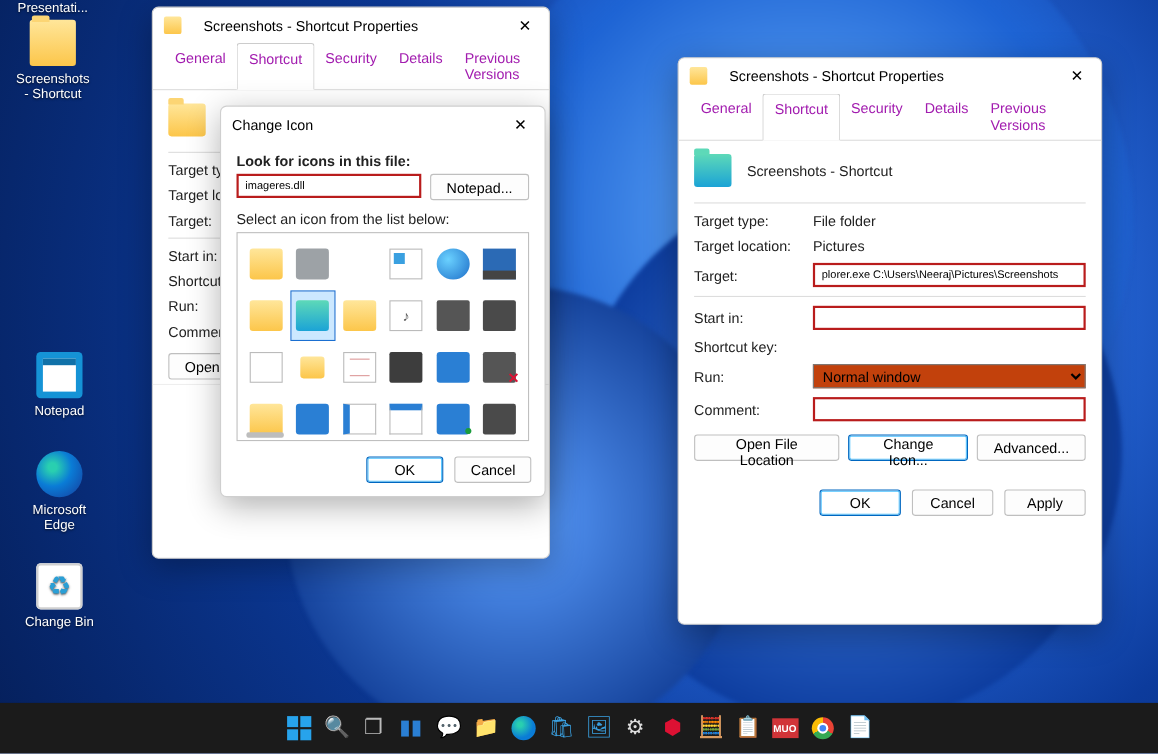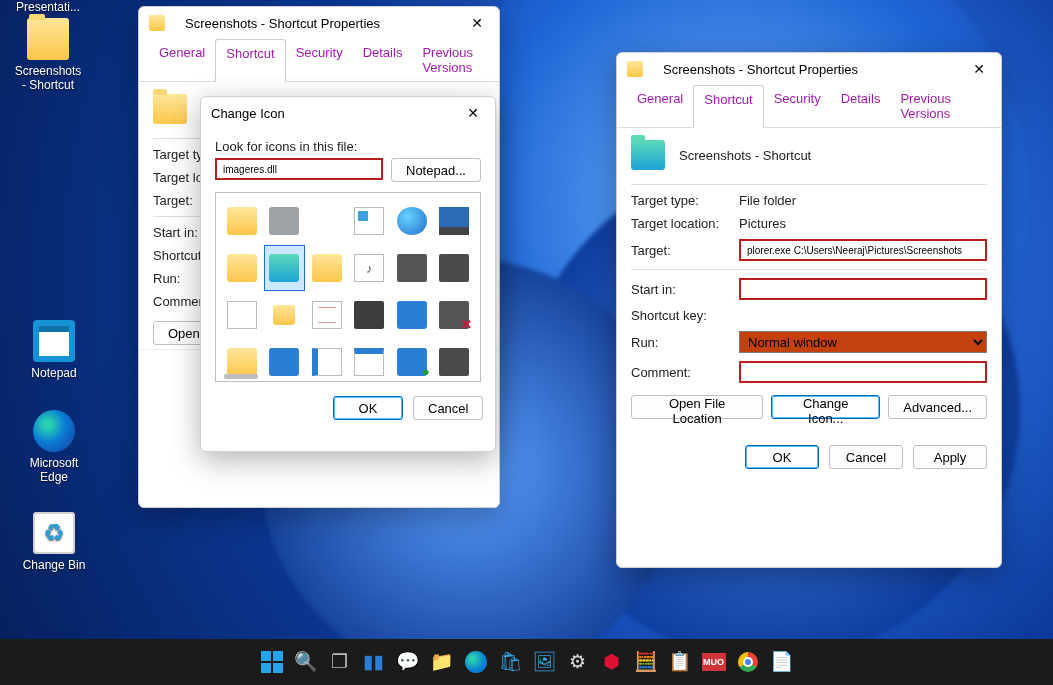--- a/index.html
+++ b/index.html
@@ -160,25 +160,26 @@
     <button class="btn" style="width:72px;color:#999">Apply</button>
   </div>
 </div>
 
 <div class="win win-icon">
   <div class="titlebar">
     <span>Change Icon</span>
     <span class="close">✕</span>
   </div>
   <div class="body">
-    <div style="margin-bottom:4px;">Look for icons in this file:</div>
+    <div style="margin-bottom:4px;font-weight:bold;">Look for icons in this file:</div>
     <div style="display:flex;gap:8px;margin-bottom:10px;">
       <input class="txt" style="flex: 1 1 0%;" value="imageres.dll">
       <button class="btn">Notepad...</button>
     </div>
+    <div style="margin-bottom:4px;">Select an icon from the list below:</div>
     <div class="icon-grid">
       <div class="ig">
           <div class="sq yellowf"></div>
         </div>
       <div class="ig">
           <div class="sq greyf"></div>
         </div>
       <div class="ig"></div>
       <div class="ig">
           <div class="sq whitef" style="position:relative;">

